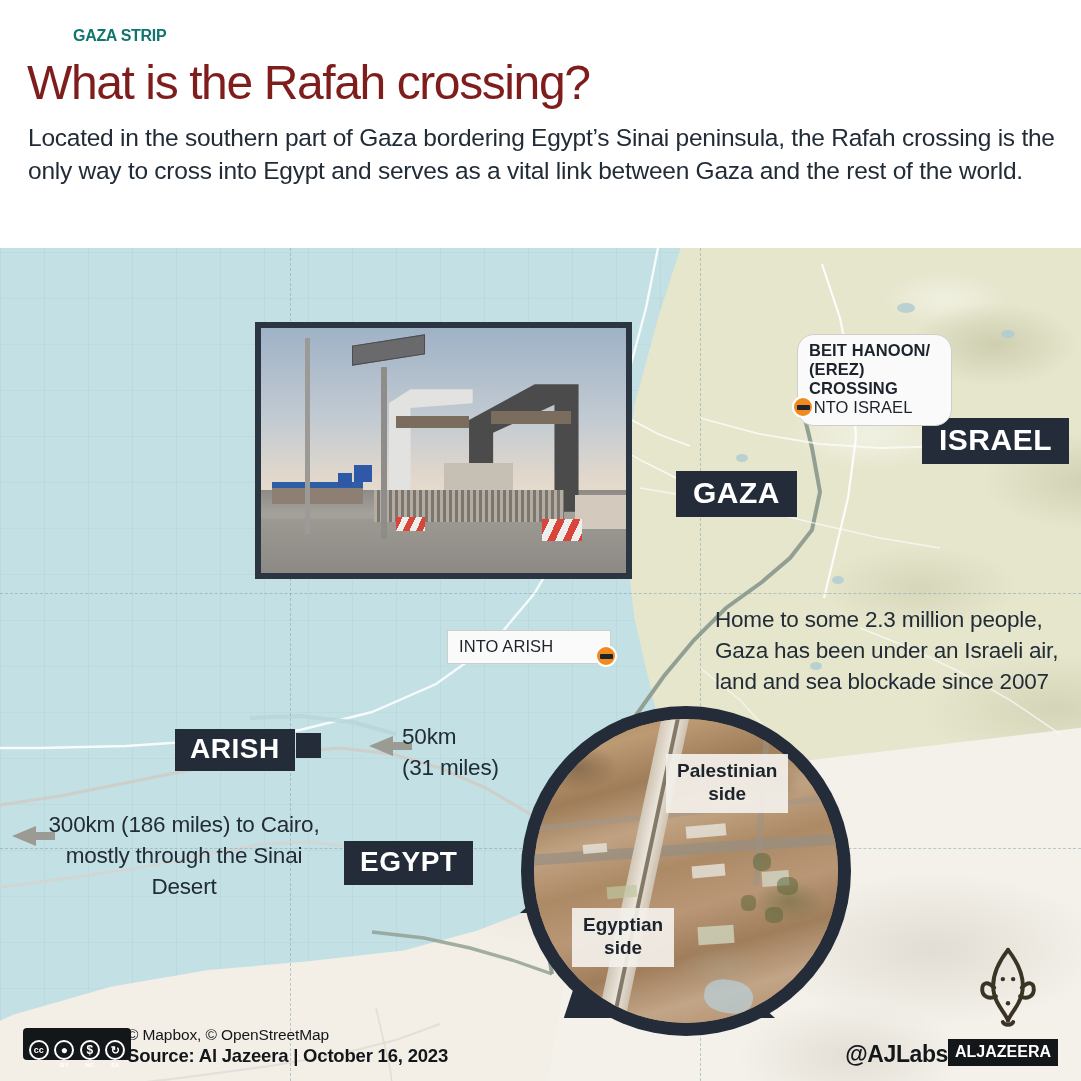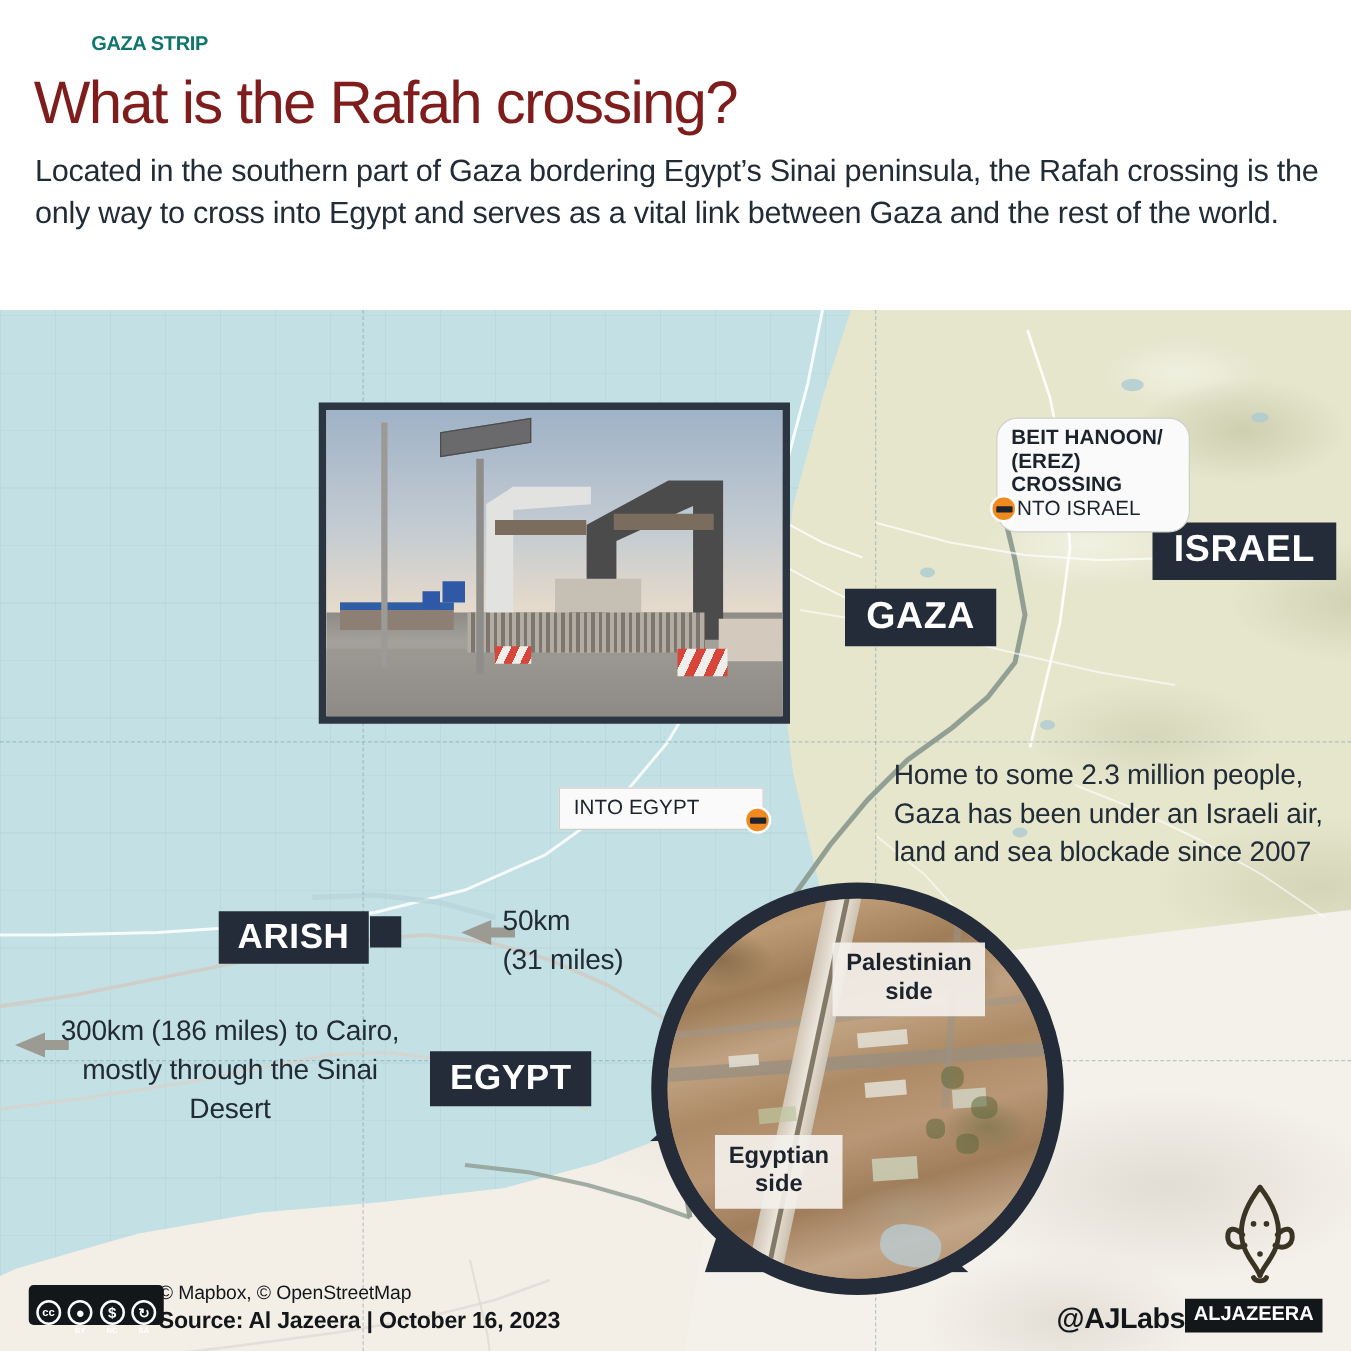--- a/index.html
+++ b/index.html
@@ -358,21 +358,21 @@
   <div class="city-dot"></div>
 
   <div class="callout callout-erez">
     <div class="l1">BEIT HANOON/</div>
     <div class="l1">(EREZ) CROSSING</div>
     <div class="l2">INTO ISRAEL</div>
   </div>
   <div class="marker marker-erez"></div>
 
   <div class="callout callout-rafah">
-    <div class="l2">INTO EGYPT</div>
+    <div class="l2">INTO ARISH</div>
   </div>
   <div class="marker marker-rafah"></div>
 
   <div class="note note-blockade">Home to some 2.3 million people, Gaza has been under an Israeli air, land and sea blockade since 2007</div>
 
   <div class="note note-50km">
     <div>50km</div>
     <div>(31 miles)</div>
   </div>
 

